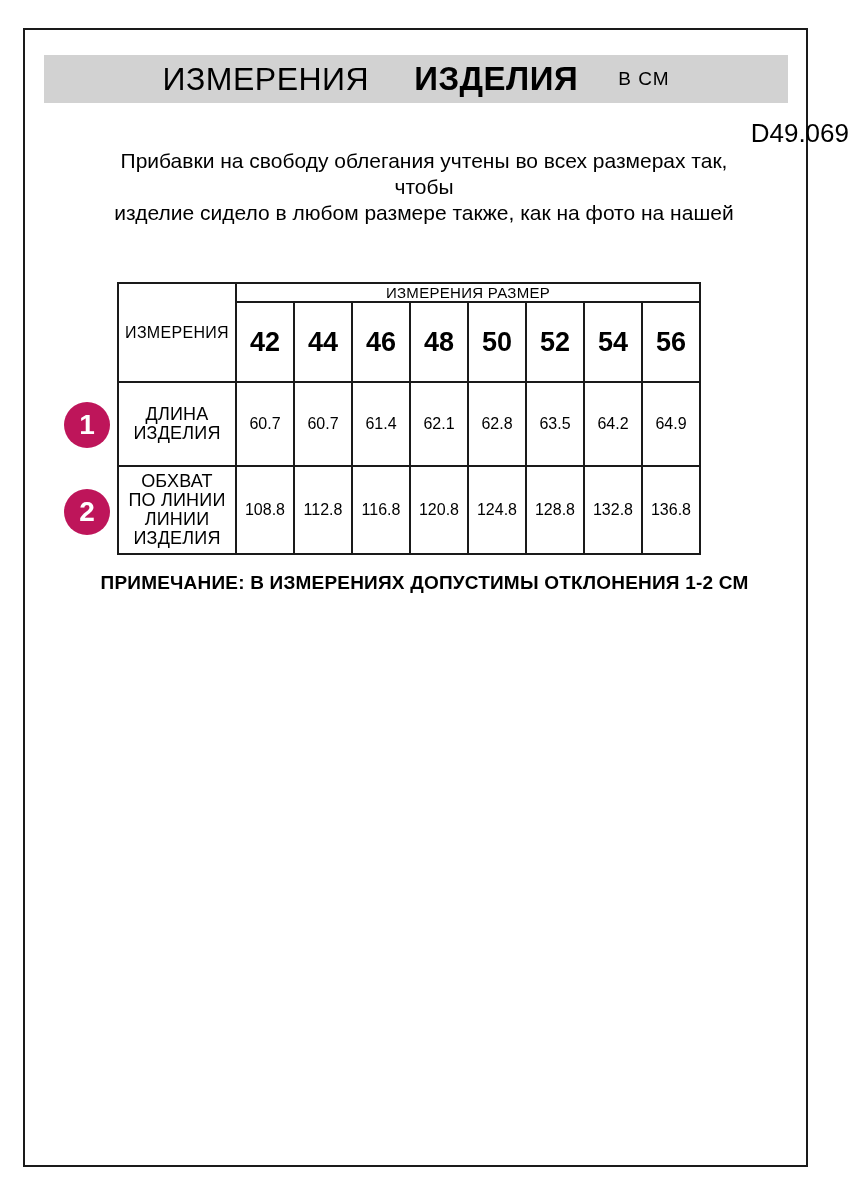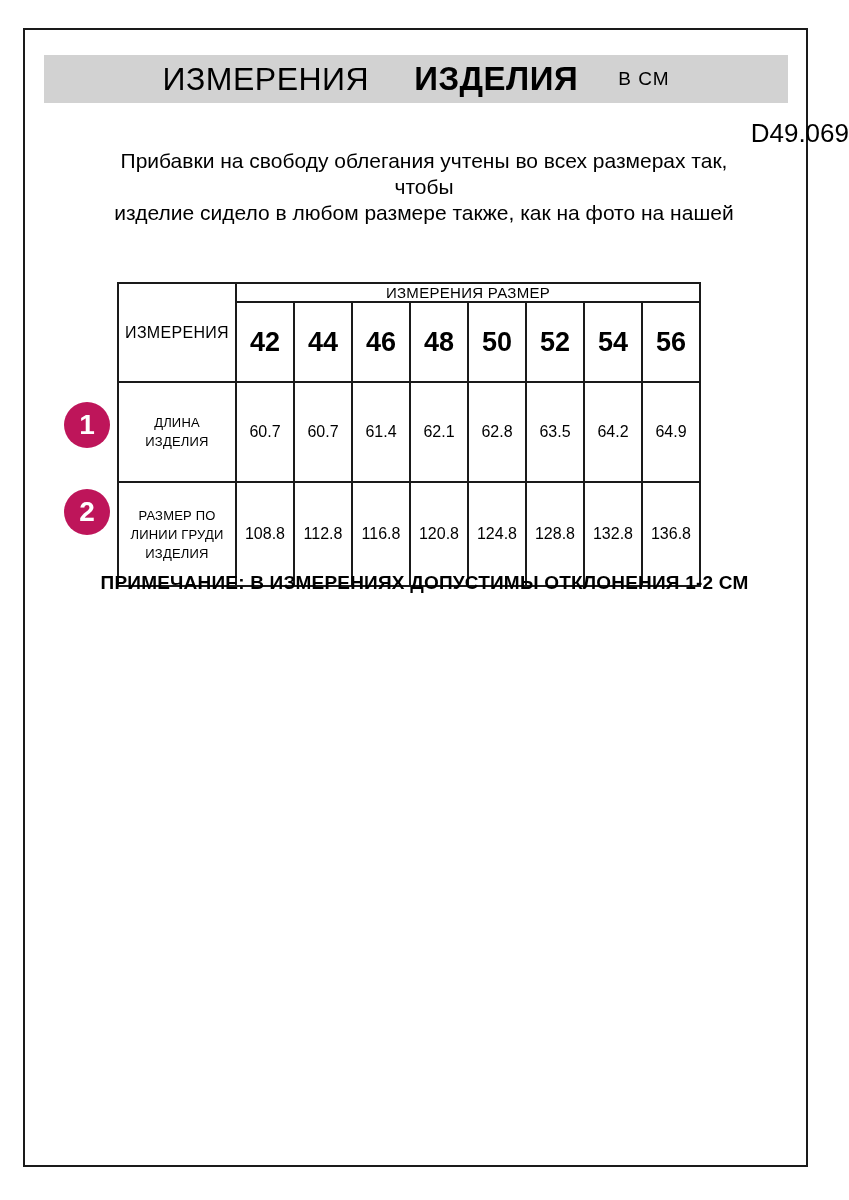--- a/index.html
+++ b/index.html
@@ -97,23 +97,23 @@
     font-size: 15px;
     letter-spacing: 0.3px;
   }
   .size-table .size-cell {
     width: 56px;
     height: 78px;
     font-size: 27px;
     font-weight: 700;
   }
   .size-table .row-label {
-    font-size: 13px;
+    font-size: 18px;
     line-height: 19px;
-    padding: 8px 9px;
+    padding: 0 9px;
     letter-spacing: 0.2px;
     border-radius: 8px;
   }
   .size-table .r1 td { height: 82px; }
   .size-table .r2 td { height: 86px; }
   .size-table .val {
     font-size: 16px;
     font-weight: 400;
   }
   .badge {
@@ -183,21 +183,21 @@
       <td class="val">60.7</td>
       <td class="val">60.7</td>
       <td class="val">61.4</td>
       <td class="val">62.1</td>
       <td class="val">62.8</td>
       <td class="val">63.5</td>
       <td class="val">64.2</td>
       <td class="val">64.9</td>
     </tr>
     <tr class="r2">
-      <td class="row-label">РАЗМЕР ПО ЛИНИИ ГРУДИ ИЗДЕЛИЯ</td>
+      <td class="row-label">ОБХВАТ ПО ЛИНИИ ЛИНИИ ИЗДЕЛИЯ</td>
       <td class="val">108.8</td>
       <td class="val">112.8</td>
       <td class="val">116.8</td>
       <td class="val">120.8</td>
       <td class="val">124.8</td>
       <td class="val">128.8</td>
       <td class="val">132.8</td>
       <td class="val">136.8</td>
     </tr>
   </tbody>

